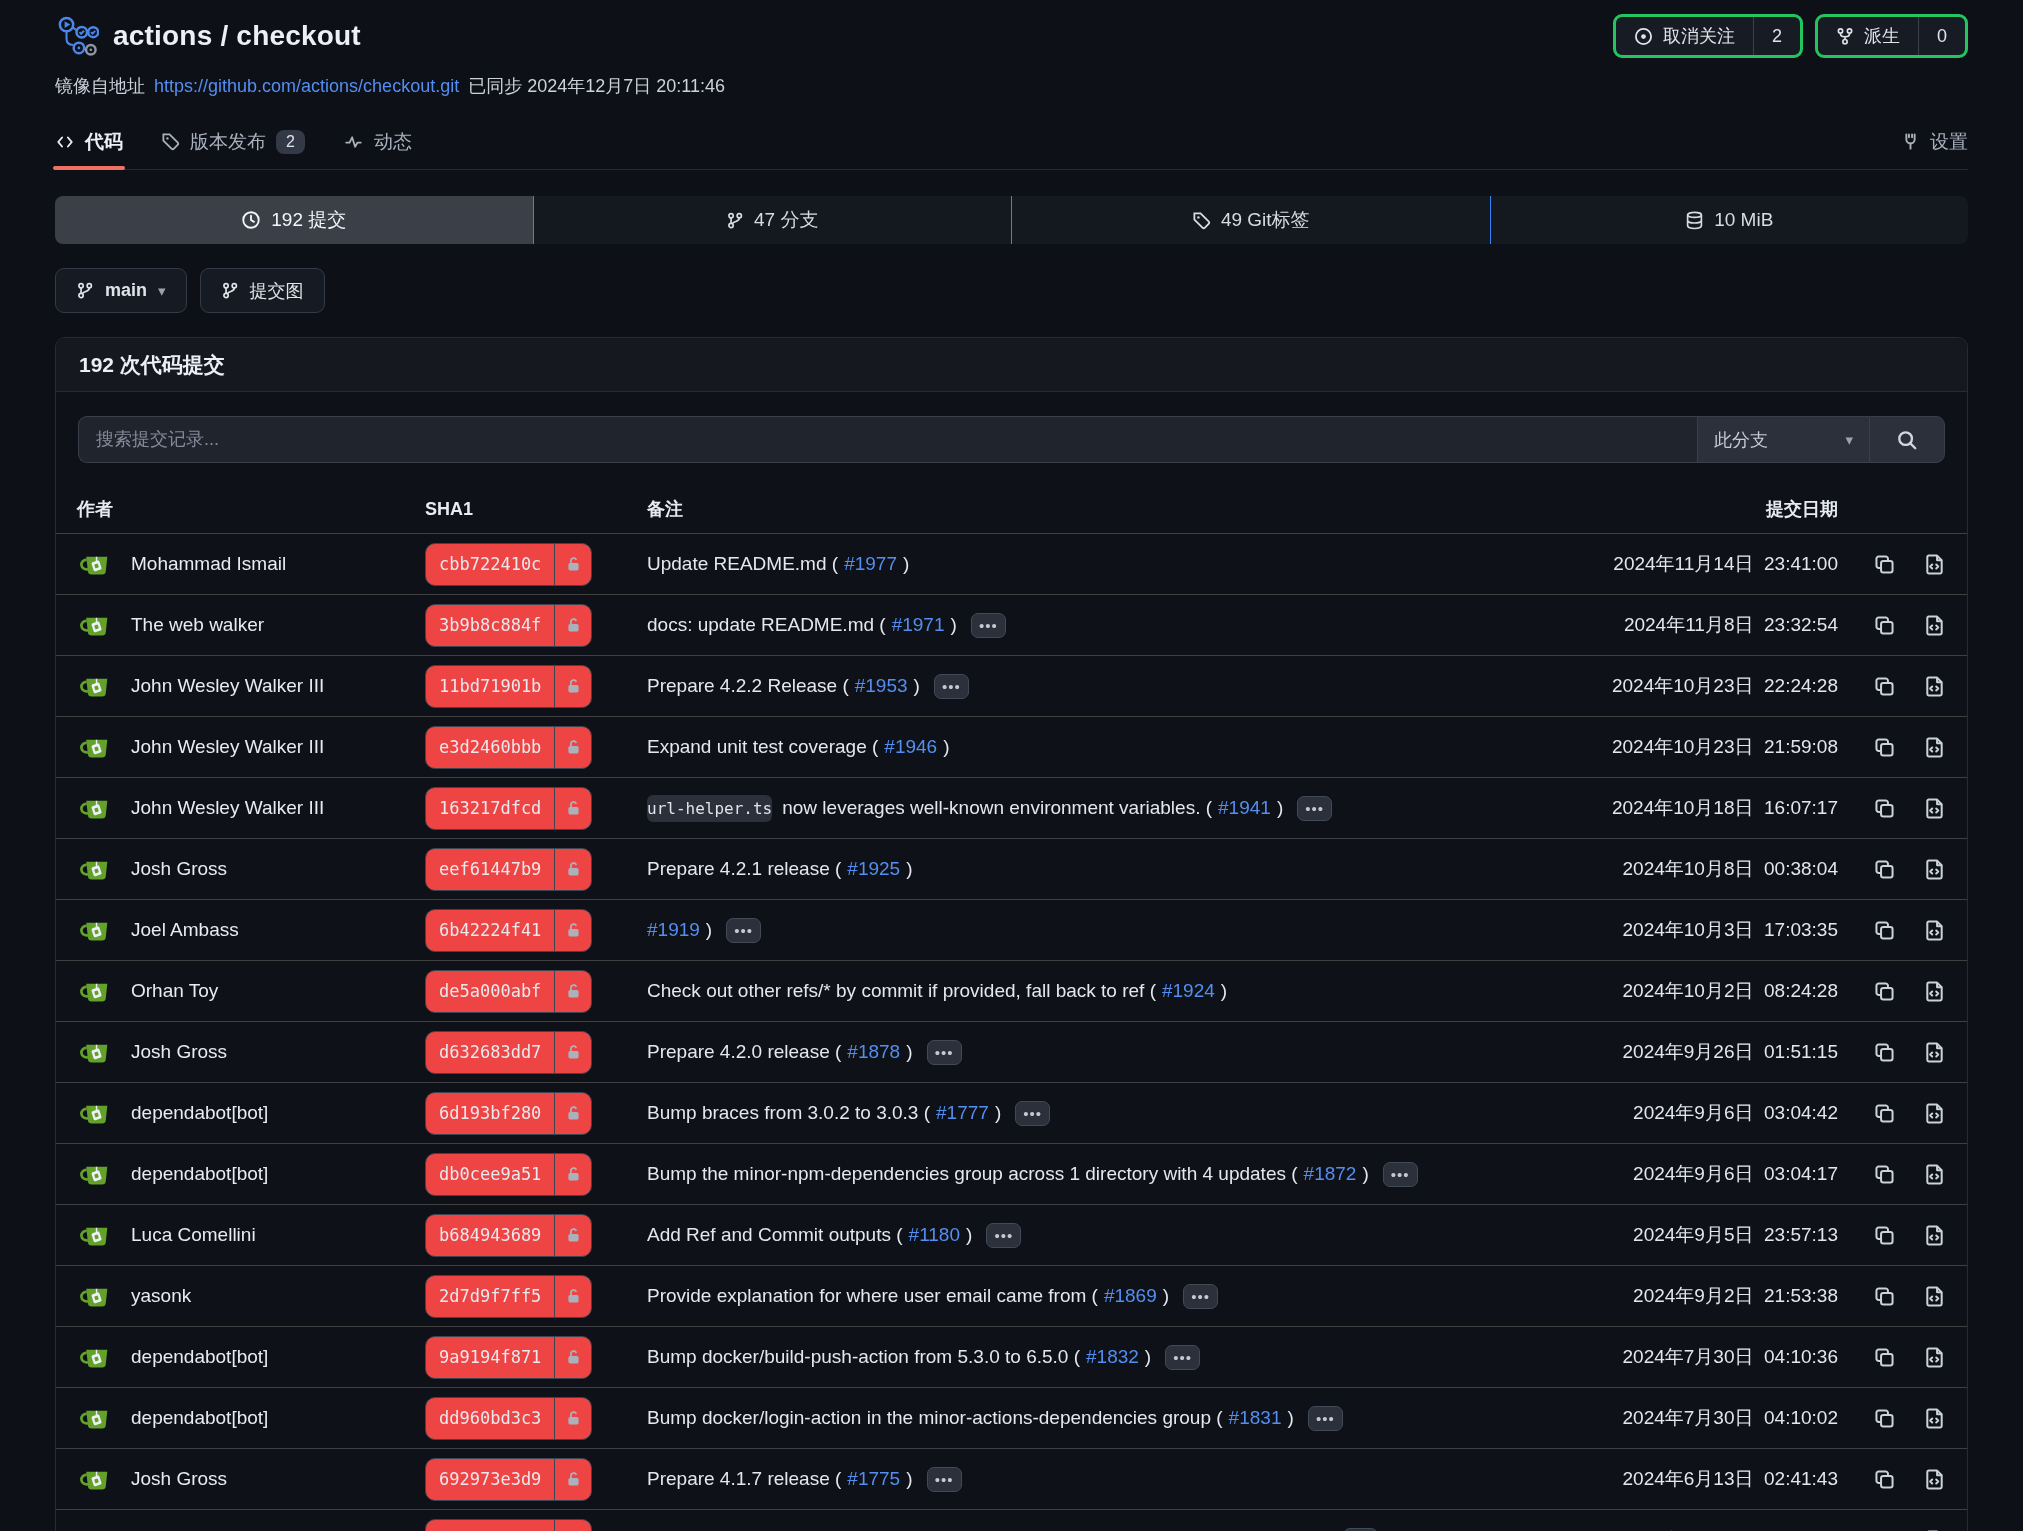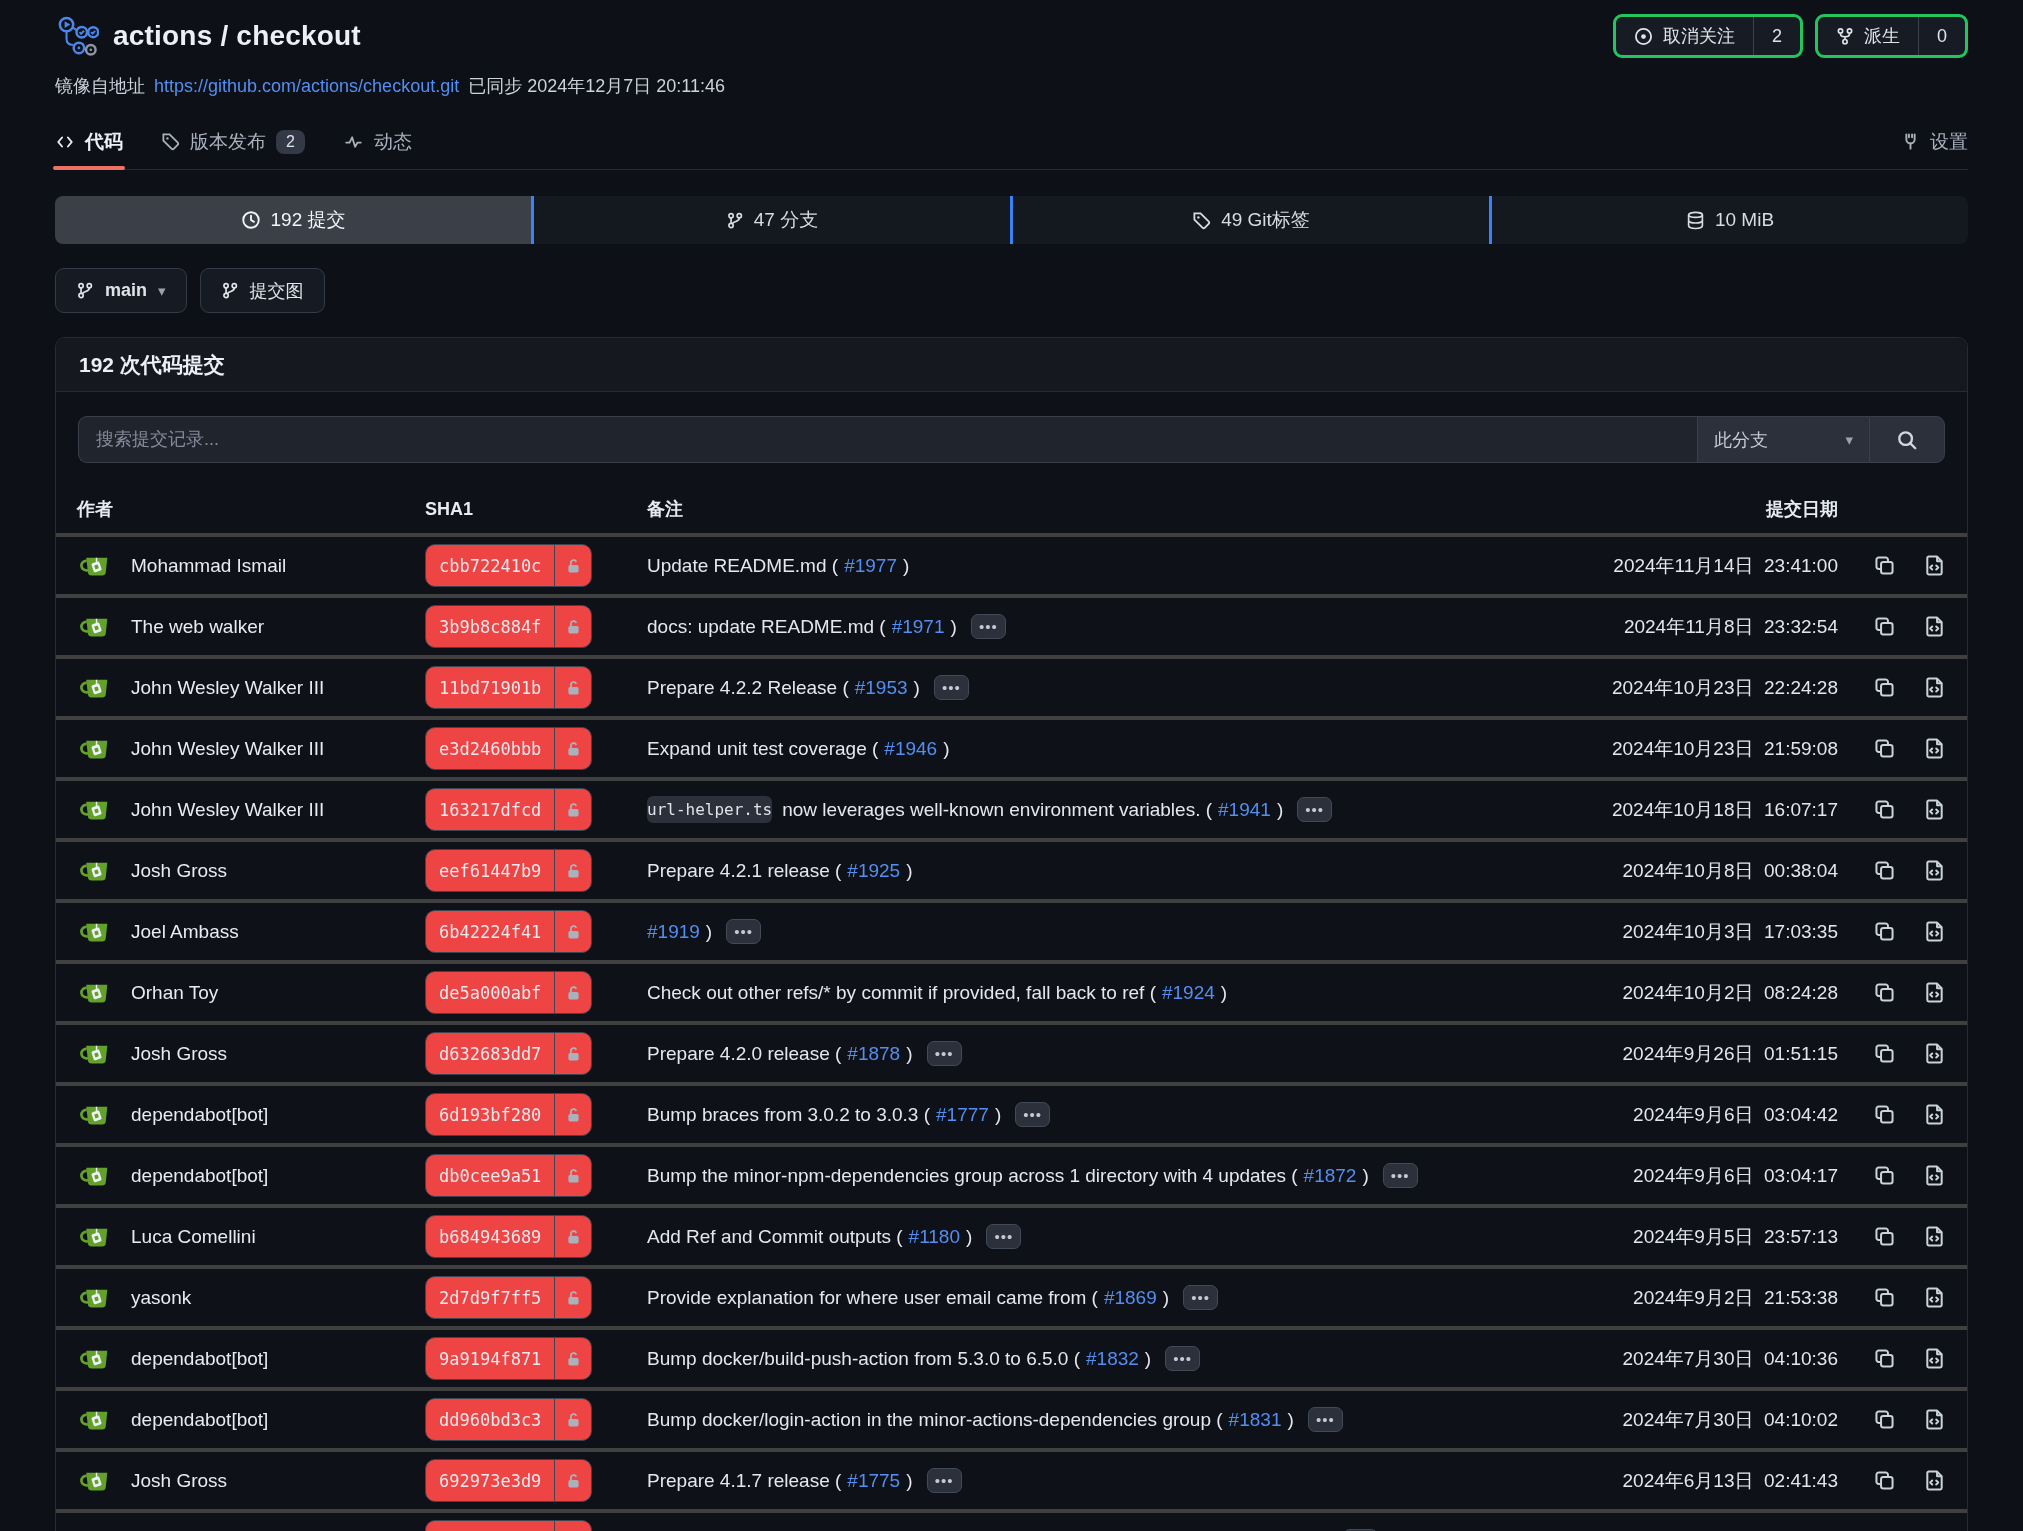--- a/index.html
+++ b/index.html
@@ -32,21 +32,21 @@
   .tab.active { color: #eceff4; font-weight: 700; }
   .tab.active::after { content:""; position: absolute; left: -2px; right: -2px; bottom: -1px; height: 4px;
     background: #ee7164; border-radius: 3px; }
   .tab .badge { background: #333947; color: #dfe3ea; font-size: 16px; font-weight: 400;
     border-radius: 8px; padding: 3px 10px; }
   .tab-settings { margin-left: auto; }
 
   
   .stats-bar { display: flex; margin-top: 26px; height: 48px; background: #14181f; border-radius: 8px; overflow: hidden; }
   .stat { flex: 1; display: flex; align-items: center; justify-content: center; gap: 10px;
-    font-size: 19px; color: #d7dce4; border-right: 3px solid #3b82f6; cursor: pointer; }
+    font-size: 19px; color: #d7dce4; border-right: 1px solid #3b82f6; cursor: pointer; }
   .stat:last-child { border-right: none; }
   .stat.active { background: #3b3f48; color: #f2f4f8; }
 
   
   .branch-row { display: flex; gap: 13px; margin-top: 24px; }
   .btn { display: flex; align-items: center; gap: 11px; height: 45px; padding: 0 20px;
     background: #161a22; border: 1px solid #343b46; border-radius: 9px; color: #dfe3ea;
     font-size: 18px; cursor: pointer; }
   .btn b { font-weight: 700; }
   .caret { color: #9aa2ae; font-size: 15px; }
@@ -65,21 +65,21 @@
   .branch-filter { width: 172px; background: #2b303a; border: 1px solid #3a404b; border-right: none;
     display: flex; align-items: center; justify-content: space-between; padding: 0 16px;
     font-size: 18px; color: #c6cdd8; cursor: pointer; }
   .search-btn { width: 76px; background: #2b303a; border: 1px solid #3a404b; border-radius: 0 9px 9px 0;
     display: flex; align-items: center; justify-content: center; color: #d2d7df; cursor: pointer; }
 
   
   .grid-cols { display: grid; grid-template-columns: 348px 222px 1fr 330px 108px; align-items: center; padding: 0 21px; }
   .thead { height: 48px; font-weight: 700; font-size: 18px; color: #e7ebf1; }
   .th-date { text-align: right; }
-  .commit-row { height: 61px; border-top: 4px solid #404040; }
+  .commit-row { height: 61px; border-top: 1px solid #404040; }
   .cell-author { display: flex; align-items: center; gap: 17px; overflow: hidden; }
   .author-name { font-size: 19px; color: #e8ebf0; white-space: nowrap; }
   .avatar { width: 37px; height: 37px; }
 
   .sha-btn { display: inline-flex; align-items: stretch; height: 43px; background: #ef4444;
     border: 1px solid #3e4450; border-radius: 10px; overflow: hidden; cursor: pointer; }
   .sha-text { display: flex; align-items: center; padding: 0 13px;
     font-family: "DejaVu Sans Mono", "Liberation Mono", monospace; font-size: 17px; color: #e6e9ee; }
   .sha-lock { display: flex; align-items: center; justify-content: center; width: 37px;
     border-left: 1px solid #3e4450; color: #aab1bb; }

